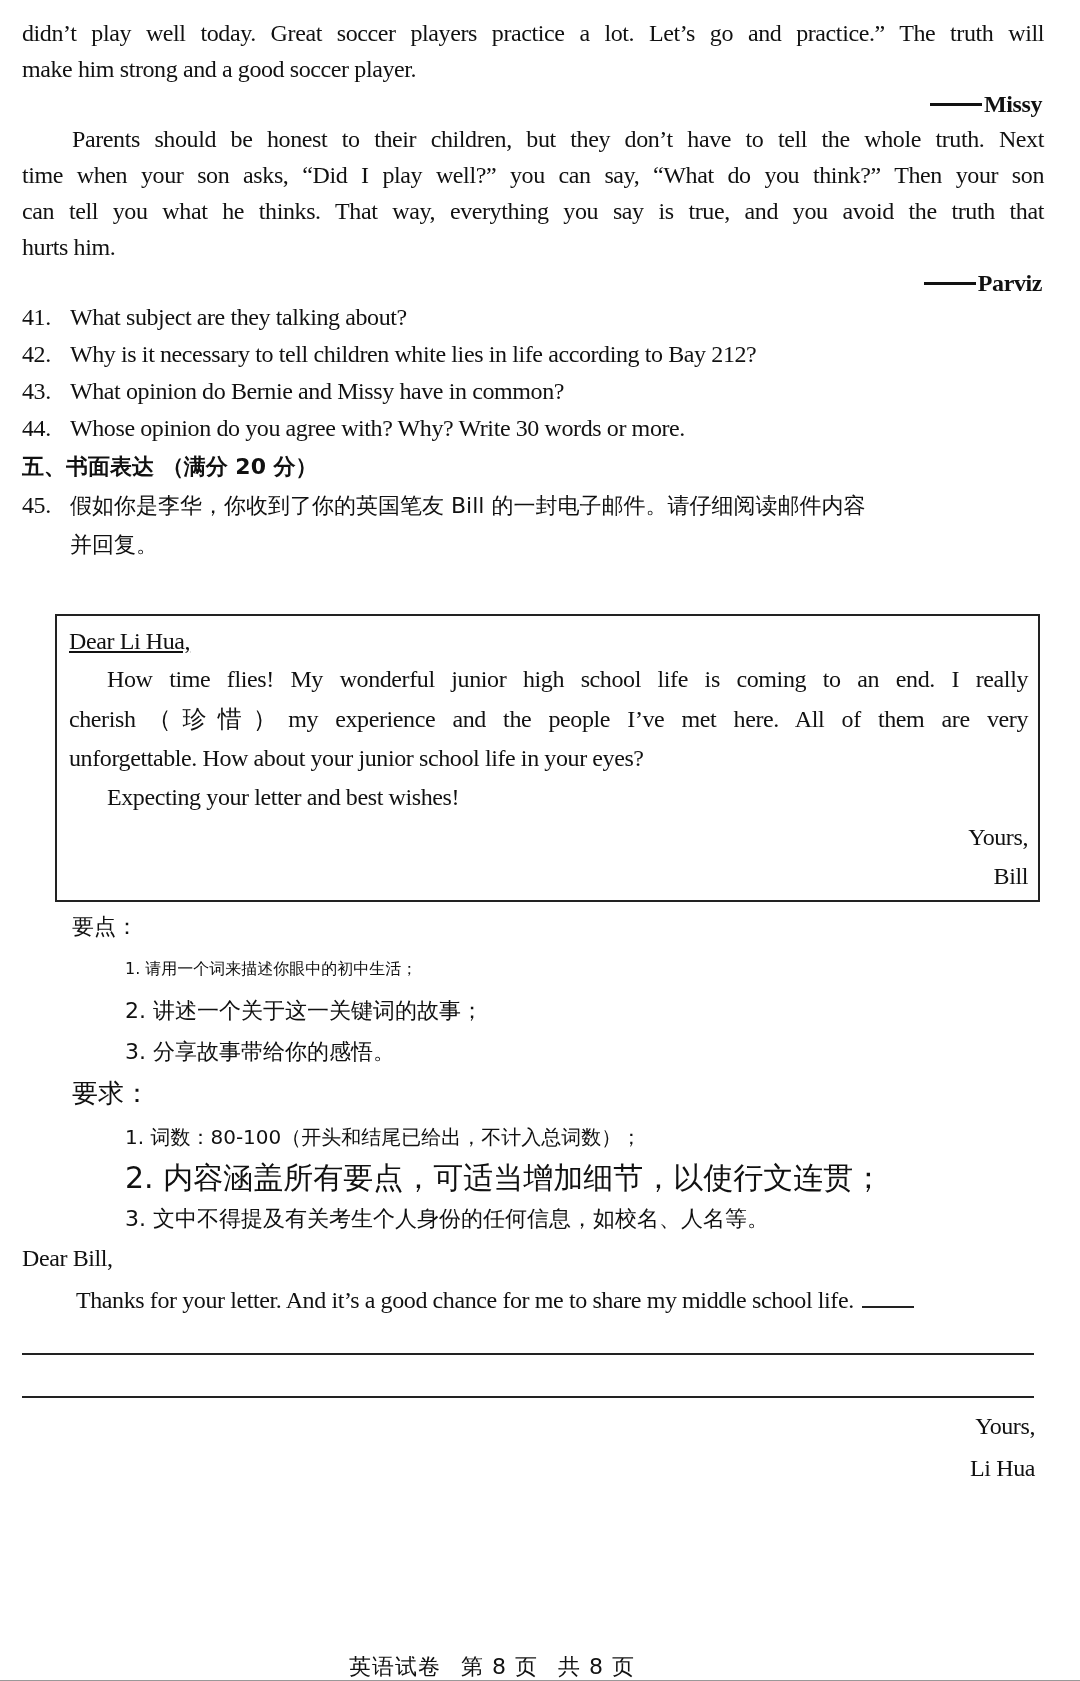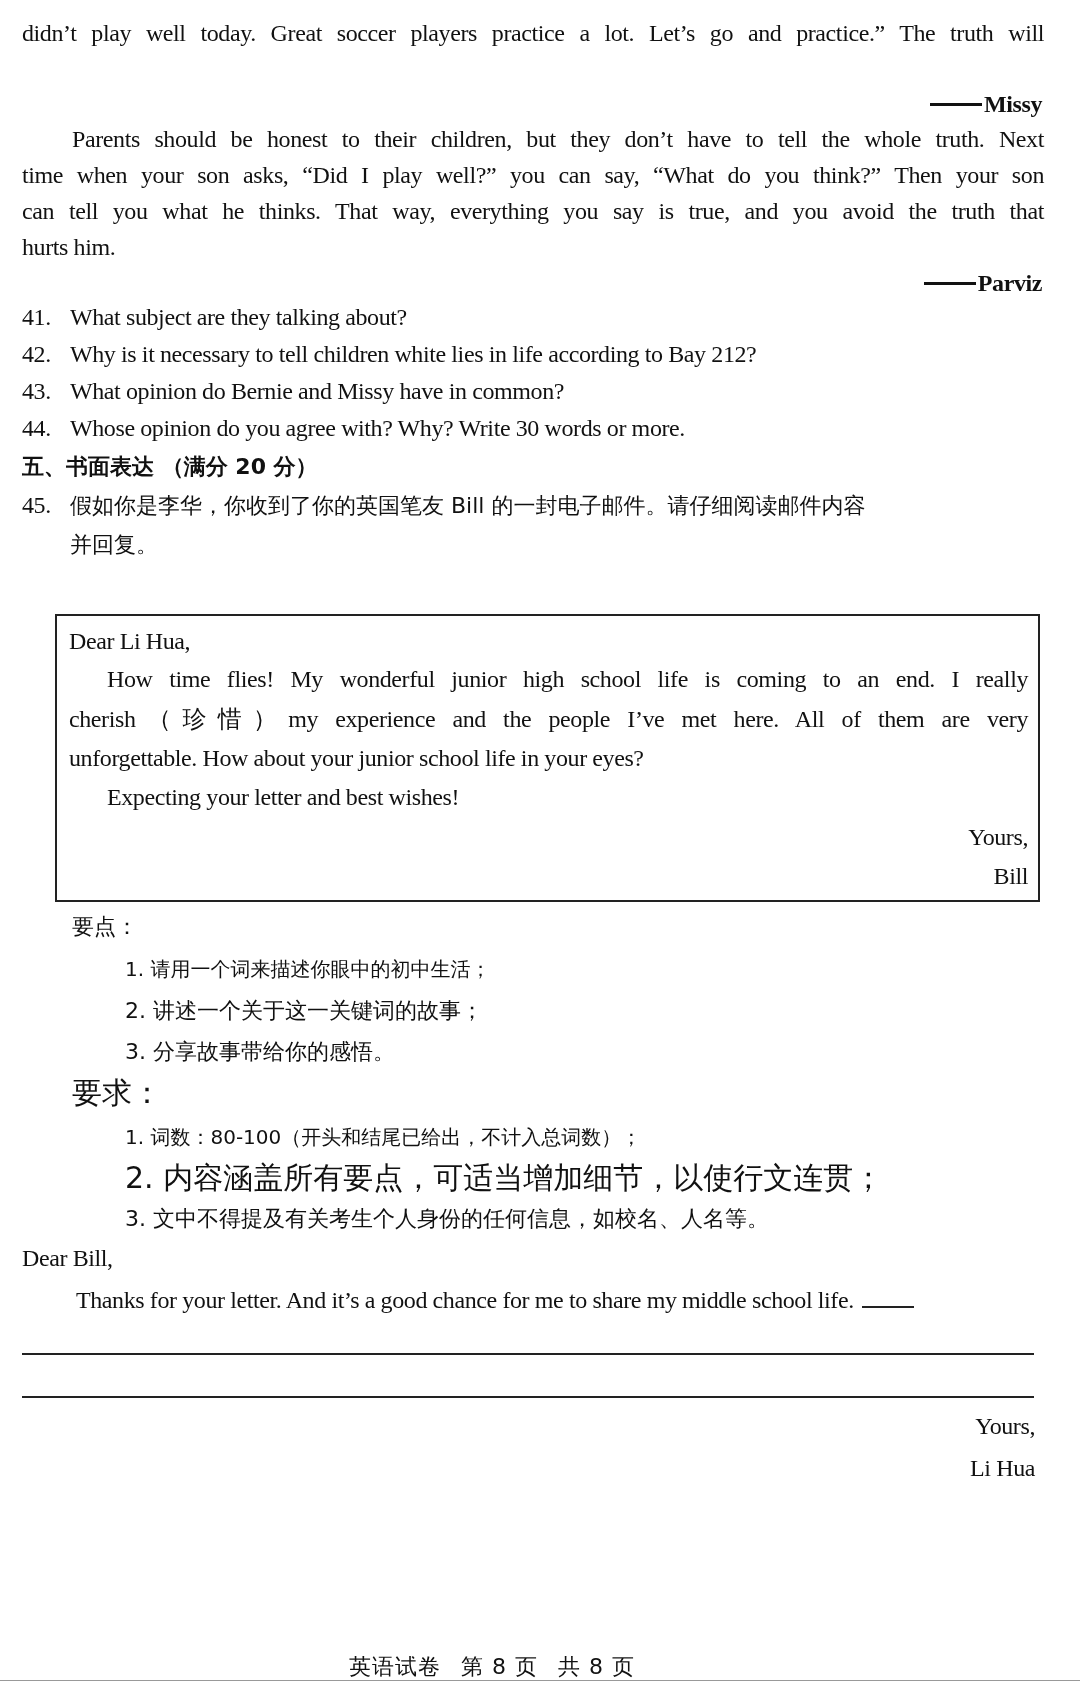--- a/index.html
+++ b/index.html
@@ -107,20 +107,21 @@
       height: 1px;
       background: #999;
     }
   </style>
 </head>
 <body>
 
 <div class="page">
 
   <div class="line justify" style="top:18px;">didn’t play well today. Great soccer players practice a lot. Let’s go and practice.” The truth will</div>
+  <div class="line" style="top:54px;">make him strong and a good soccer player.</div>
   <div class="sig" style="top:89px;">
     <span class="dash"></span><span>Missy</span>
   </div>
 
   <div class="line justify indent" style="top:124px;">Parents should be honest to their children, but they don’t have to tell the whole truth. Next</div>
   <div class="line justify" style="top:160px;">time when your son asks, “Did I play well?” you can say, “What do you think?” Then your son</div>
   <div class="line justify" style="top:196px;">can tell you what he thinks. That way, everything you say is true, and you avoid the truth that</div>
   <div class="line" style="top:232px;">hurts him.</div>
   <div class="sig" style="top:268px;">
     <span class="dash"></span><span>Parviz</span>
@@ -139,35 +140,35 @@
     <span class="q-num">44.</span><span>Whose opinion do you agree with? Why? Write 30 words or more.</span>
   </div>
 
   <div class="line cn" style="top:452px; font-size:22px; font-weight:bold;">五、书面表达 （满分 20 分）</div>
   <div class="line" style="top:490px;">
     <span class="q-num">45.</span><span class="cn" style="font-size:22px;">假如你是李华，你收到了你的英国笔友 Bill 的一封电子邮件。请仔细阅读邮件内容</span>
   </div>
   <div class="line cn" style="top:530px; left:70px; font-size:22px;">并回复。</div>
 
   <div class="letter-box">
-    <div class="box-line" style="left:12px; top:10px;">Dear Li Hua,</div>
+    <div class="box-line" style="left:12px; top:10px;text-decoration:underline;">Dear Li Hua,</div>
     <div class="box-line justify" style="left:50px; right:10px; top:48px;">How time flies! My wonderful junior high school life is coming to an end. I really</div>
     <div class="box-line justify" style="left:12px; right:10px; top:88px;">cherish（珍惜）my experience and the people I’ve met here. All of them are very</div>
     <div class="box-line" style="left:12px; top:127px;">unforgettable. How about your junior school life in your eyes?</div>
     <div class="box-line" style="left:50px; top:166px;">Expecting your letter and best wishes!</div>
     <div class="box-line" style="right:10px; top:206px;">Yours,</div>
     <div class="box-line" style="right:10px; top:245px;">Bill</div>
   </div>
 
   <div class="line cn" style="top:912px; left:72px; font-size:22px;">要点：</div>
-  <div class="line cn" style="top:954px; left:125px; font-size:20px;">1. 请用一个词来描述你眼中的初中生活；</div>
+  <div class="line cn" style="top:954px; left:125px; font-size:16px;">1. 请用一个词来描述你眼中的初中生活；</div>
   <div class="line cn" style="top:996px; left:125px; font-size:22px;">2. 讲述一个关于这一关键词的故事；</div>
   <div class="line cn" style="top:1037px; left:125px; font-size:22px;">3. 分享故事带给你的感悟。</div>
 
-  <div class="line cn" style="top:1078px; left:72px; font-size:30px;">要求：</div>
+  <div class="line cn" style="top:1078px; left:72px; font-size:26px;">要求：</div>
   <div class="line cn" style="top:1122px; left:125px; font-size:20px;">1. 词数：80-100（开头和结尾已给出，不计入总词数）；</div>
   <div class="line cn" style="top:1163px; left:125px; font-size:30px;">2. 内容涵盖所有要点，可适当增加细节，以使行文连贯；</div>
   <div class="line cn" style="top:1204px; left:125px; font-size:22px;">3. 文中不得提及有关考生个人身份的任何信息，如校名、人名等。</div>
 
   <div class="line" style="top:1243px;">Dear Bill,</div>
   <div class="line" style="top:1285px; left:76px;">
     <span>Thanks for your letter. And it’s a good chance for me to share my middle school life.</span><span class="blank"></span>
   </div>
   <div class="rule" style="top:1353px;"></div>
   <div class="rule" style="top:1396px;"></div>

